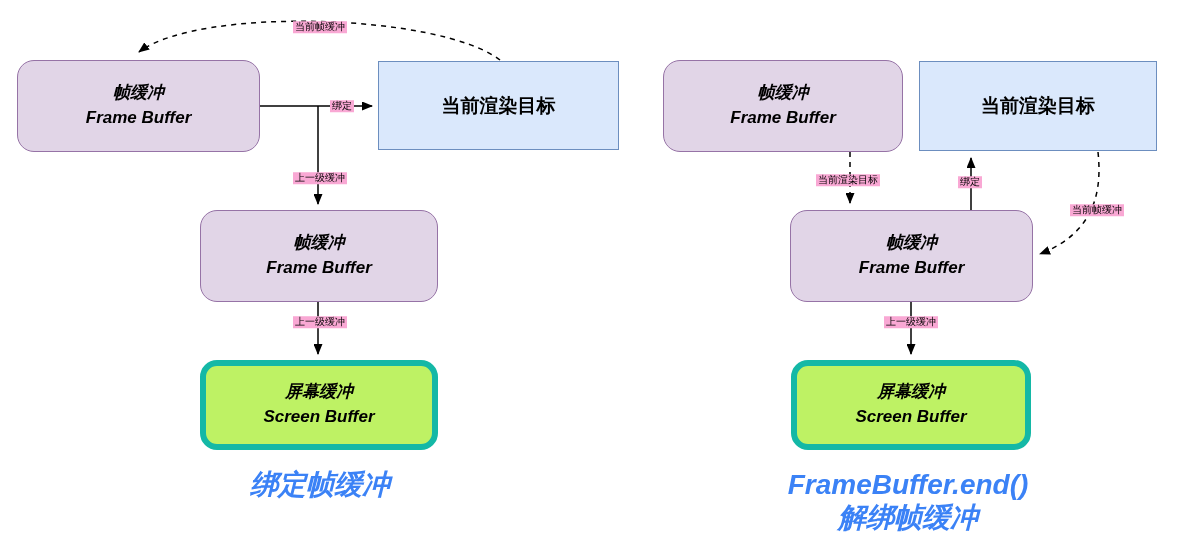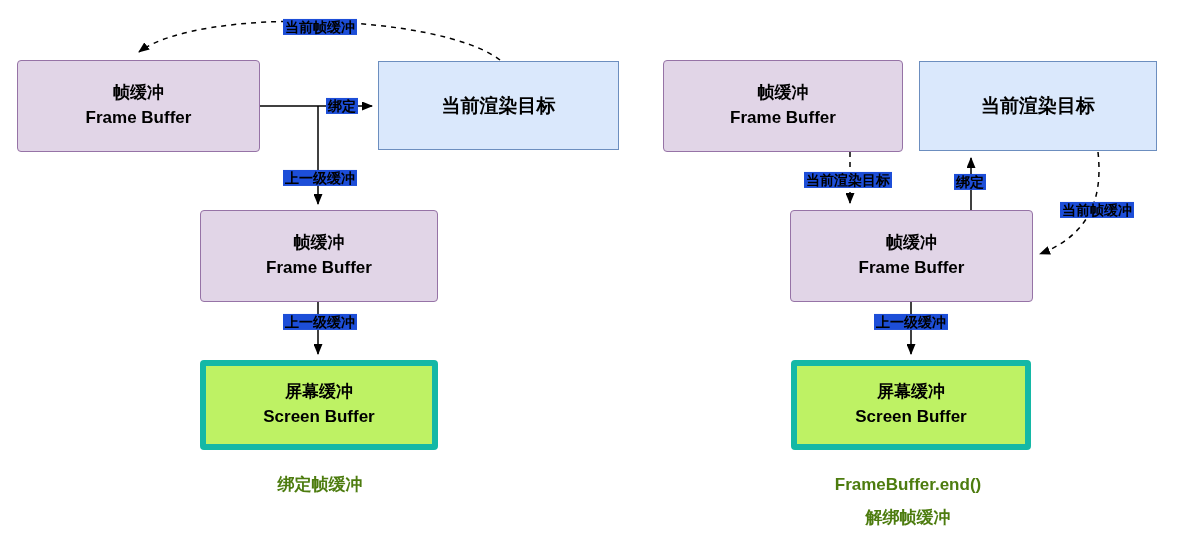--- a/index.html
+++ b/index.html
@@ -3,31 +3,31 @@
 <meta charset="utf-8">
 <style>
   html,body{margin:0;padding:0;background:#ffffff;}
   body{font-family:"Liberation Sans","DejaVu Sans",sans-serif;}
   #canvas{position:relative;width:1179px;height:551px;background:#ffffff;overflow:hidden;}
   #edges{position:absolute;left:0;top:0;width:1179px;height:551px;}
   .node{
     position:absolute;display:flex;flex-direction:column;align-items:center;justify-content:center;
     box-sizing:border-box;text-align:center;font-weight:bold;color:#000;font-size:17px;line-height:1.45;
   }
-  .node.round{border-radius:4px;}
+  .node.round{border-radius:17px;font-style:italic;}
   .node.purple{background:#E1D5E7;border:1px solid #9673A6;}
   .node.blue{background:#DAE8FC;border:1px solid #6C8EBF;text-align:center;}
   .node.green{background:#bef264;border:6px solid #14b8a6;}
   .edge-label{
-    position:absolute;transform:translate(-50%,-50%);background:#1d4ed8;
-    font-size:14px;font-weight:bold;color:#000;white-space:nowrap;padding:0 2px;line-height:1.15;
+    position:absolute;transform:translate(-50%,-50%);background:#f9a8d4;
+    font-size:10px;font-weight:normal;color:#000;white-space:nowrap;padding:0 2px;line-height:1.15;
   }
   .caption{
-    position:absolute;transform:translateX(-50%);text-align:center;color:#4d7c0f;
-    font-size:17px;font-weight:bold;line-height:33px;white-space:nowrap;
+    position:absolute;transform:translateX(-50%);text-align:center;color:#3b82f6;
+    font-size:28px;font-weight:bold;line-height:33px;white-space:nowrap;font-style:italic;
   }
 </style>
 </head>
 <body>
 
 <div id="canvas">
 
   <svg id="edges" viewBox="0 0 1179 551" xmlns="http://www.w3.org/2000/svg">
     <defs>
       <marker id="arrow" markerWidth="11" markerHeight="9" refX="10" refY="4.5" orient="auto" markerUnits="userSpaceOnUse">

